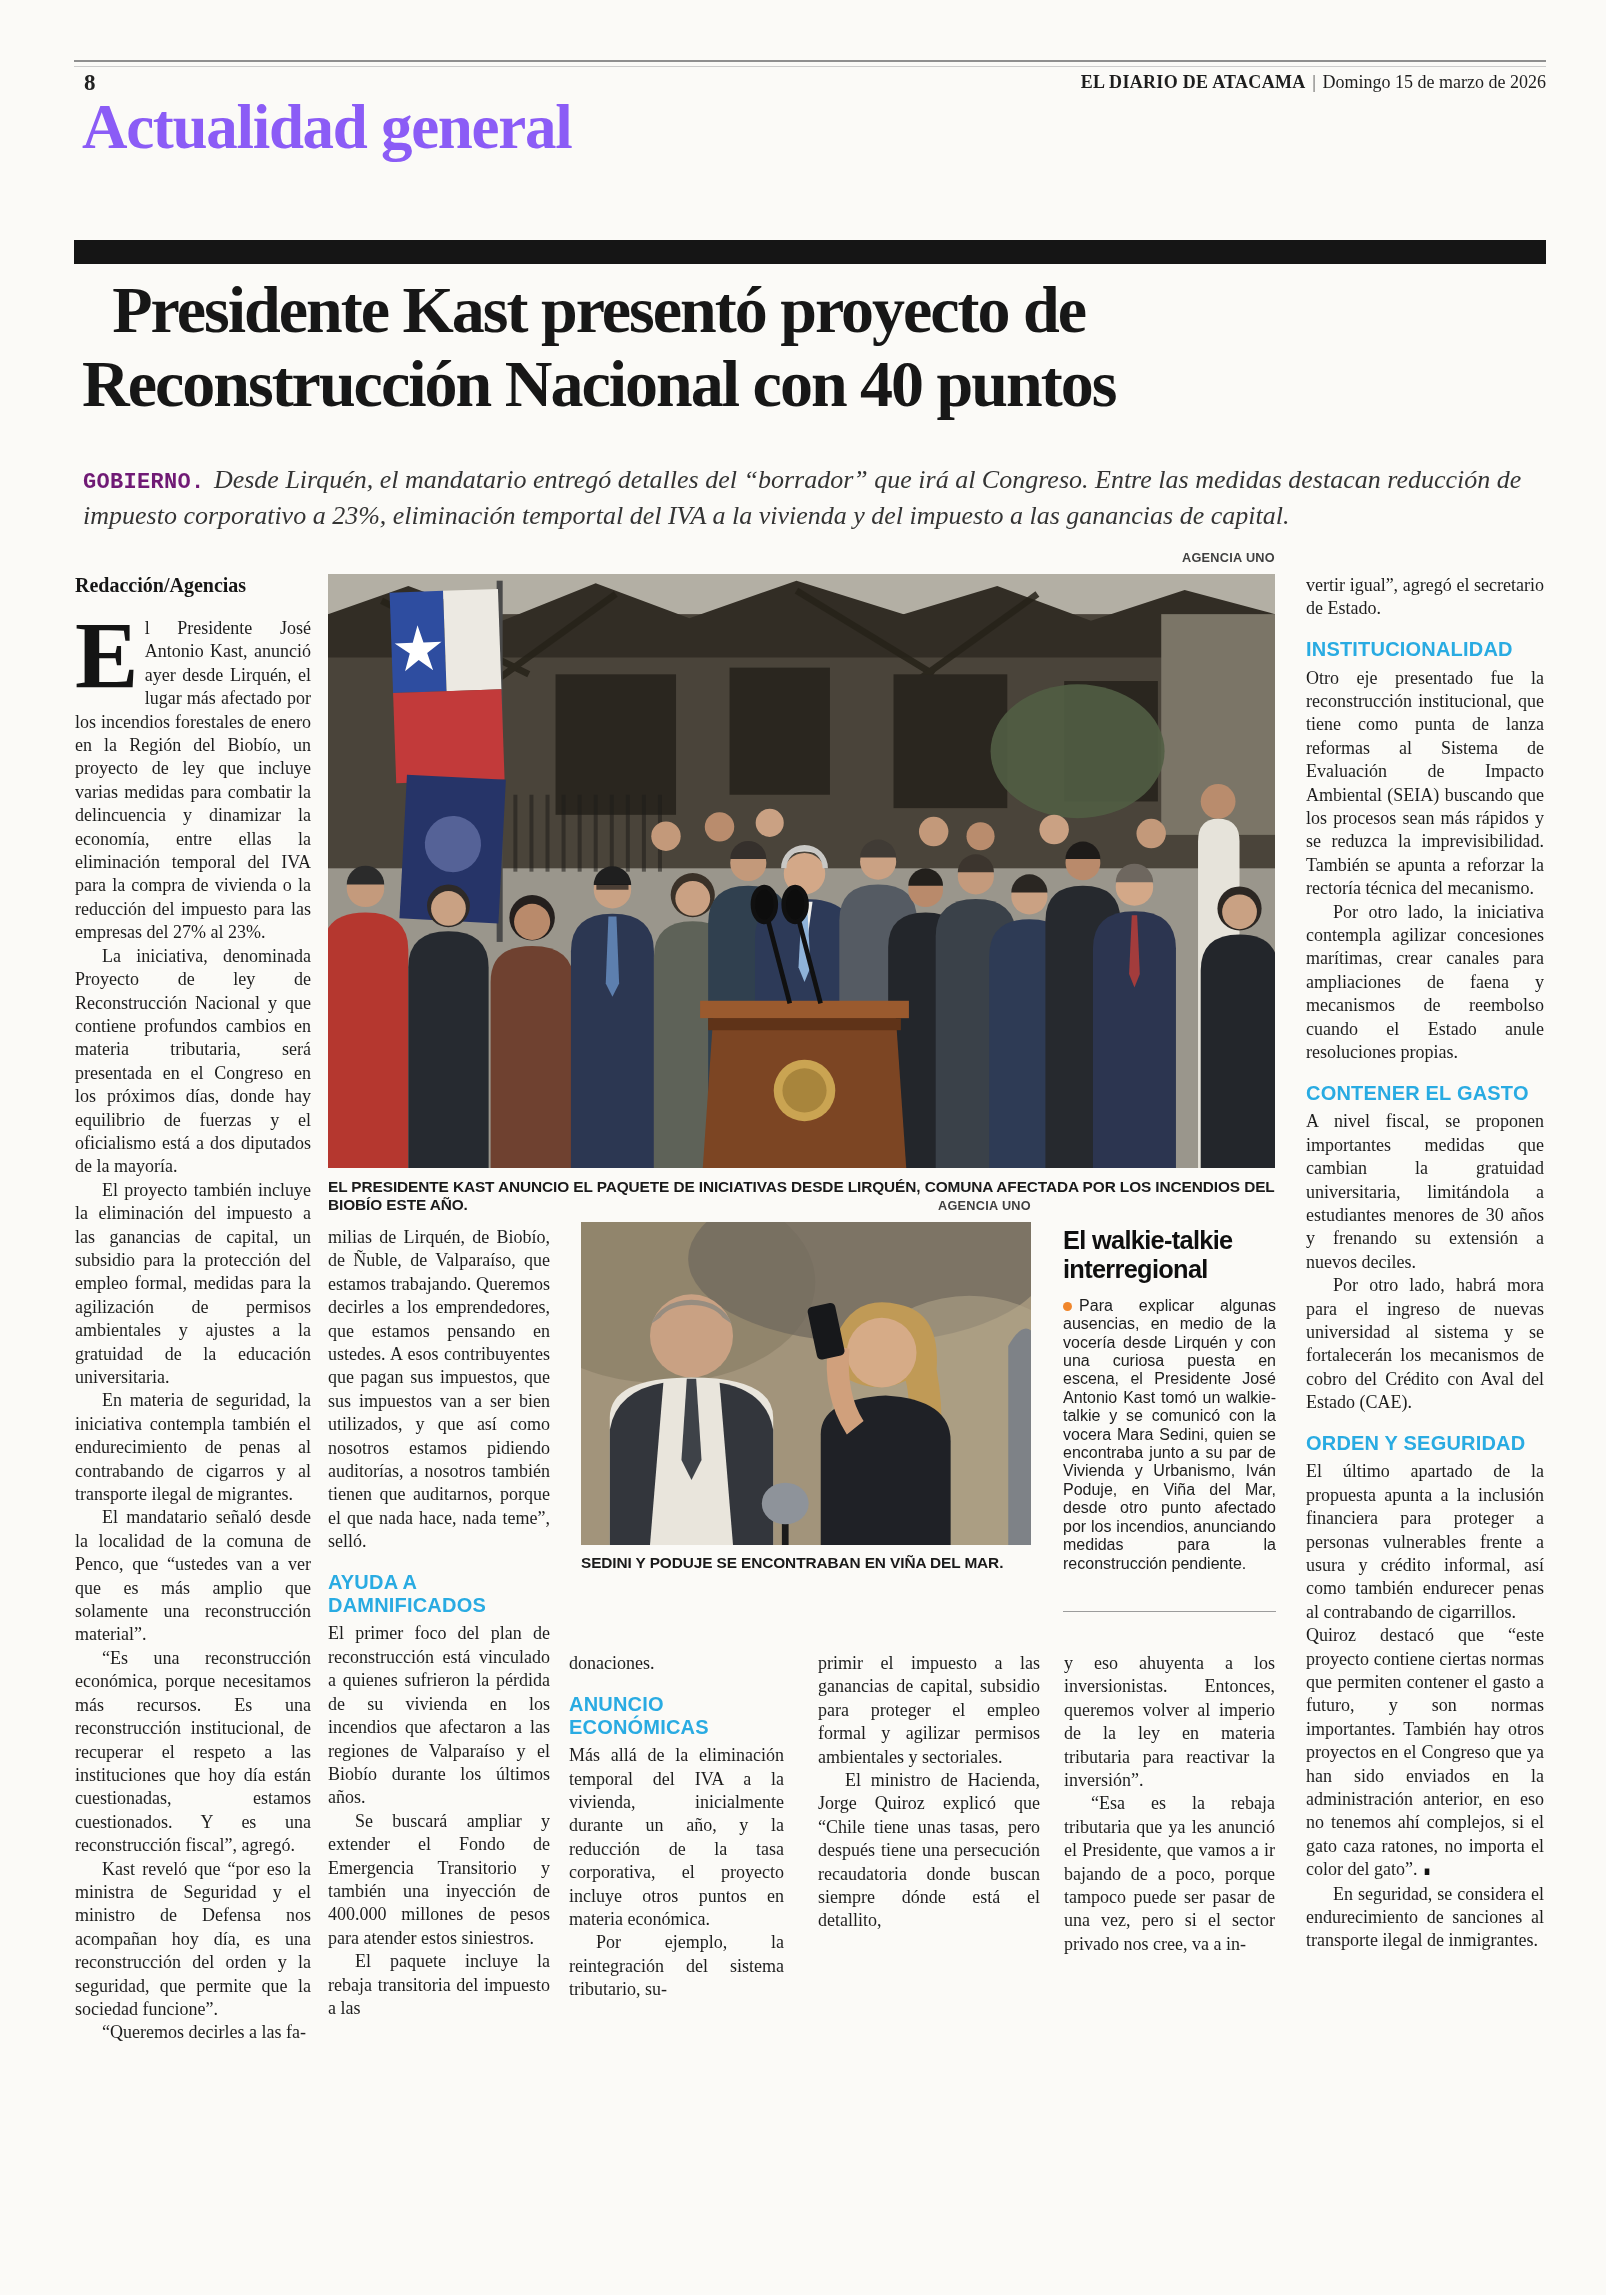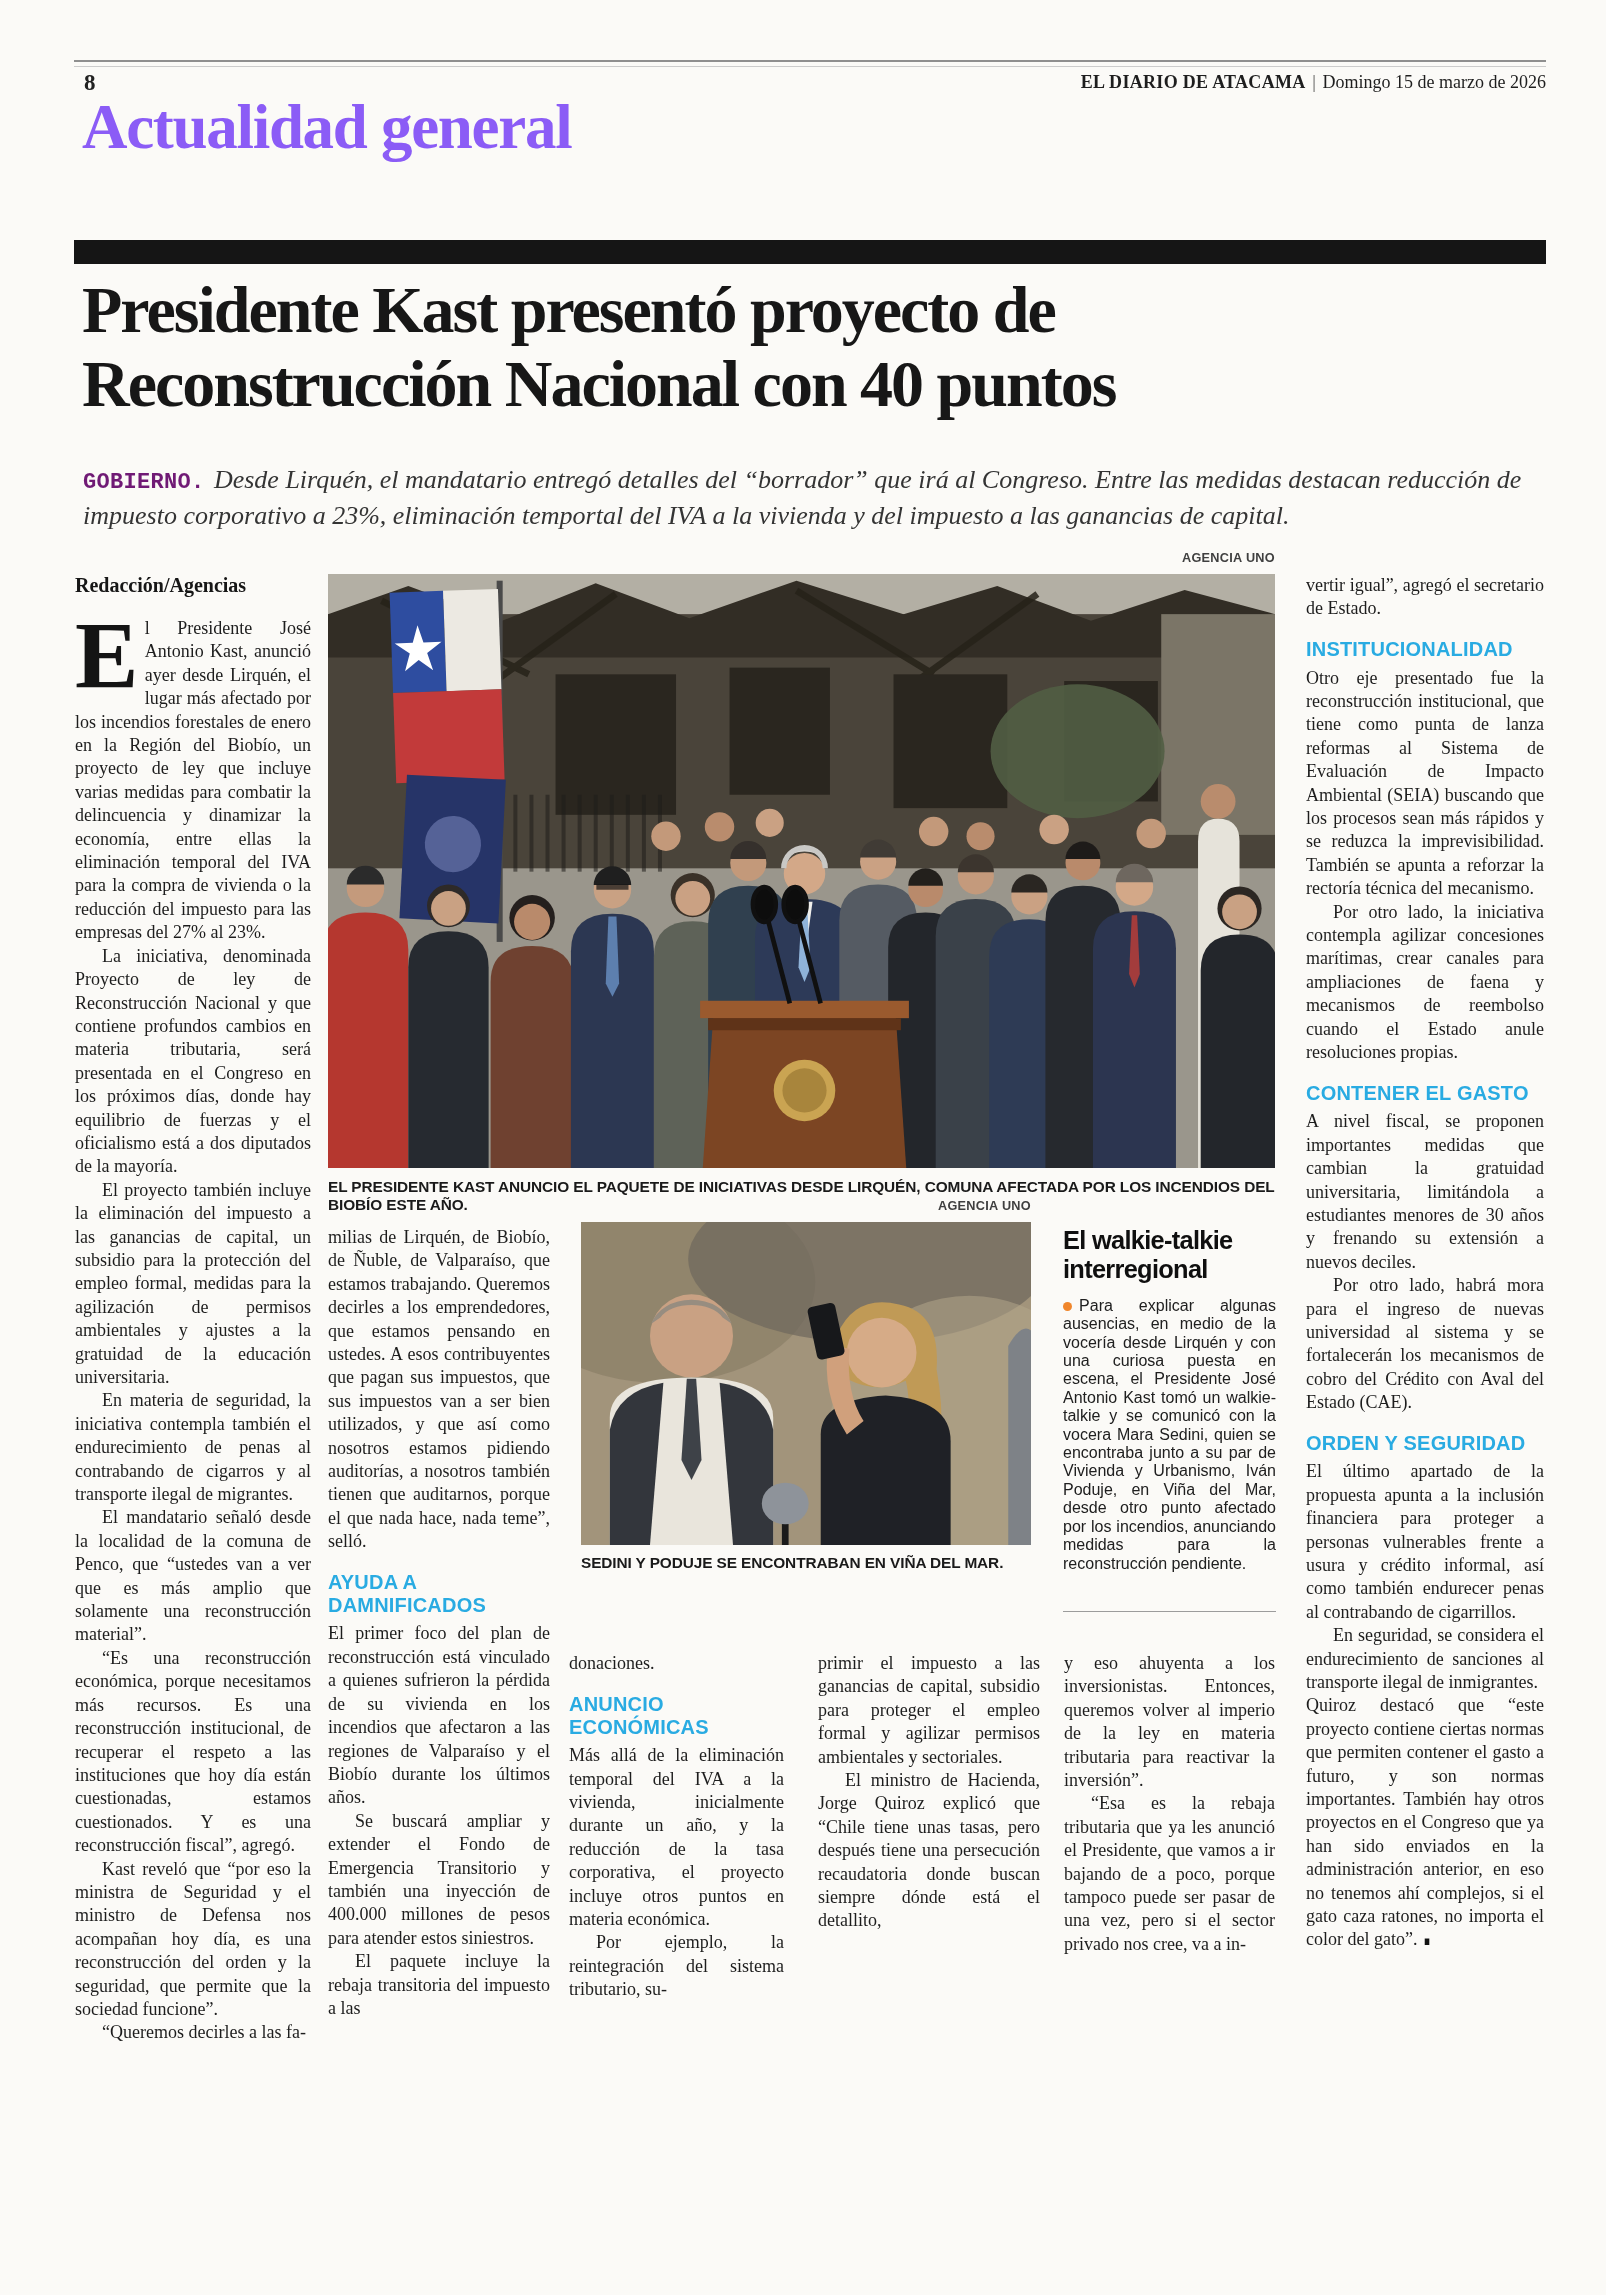--- a/index.html
+++ b/index.html
@@ -10,21 +10,21 @@
             border-top:2px solid #8f8f8f;border-bottom:0.7px solid #cccccc;}
   #page-number{position:absolute;left:84px;top:70px;font-size:23px;font-weight:bold;color:#222;}
   #masthead{position:absolute;left:736px;top:72px;width:810px;text-align:right;font-size:18px;color:#1e1e1e;}
   #masthead .paper{font-weight:bold;letter-spacing:0.3px;}
   #masthead .sep{margin:0 6.7px;color:#555;font-weight:normal;}
   #section-title{position:absolute;left:82px;top:91px;font-size:63px;font-weight:bold;
                  letter-spacing:-1.3px;color:#8b5cf6;}
   #black-bar{position:absolute;left:74px;top:240px;width:1472px;height:24px;background:#151515;}
   
   #headline{position:absolute;left:82px;top:273px;color:#171717;font-weight:bold;
-            font-size:66px;line-height:74px;letter-spacing:-2px;white-space:nowrap;}
+            font-size:66px;line-height:74px;letter-spacing:-2px;white-space:nowrap;text-align:center;}
   #deck{position:absolute;left:83px;top:463px;width:1466px;font-style:italic;
         font-size:26px;line-height:33px;color:#343434;}
   #deck .kicker{font-style:normal;font-family:Liberation Mono, monospace;font-weight:bold;
                 font-size:22px;color:#701a75;letter-spacing:0.3px;margin-right:9.4px;}
   
   .photo{position:absolute;overflow:hidden;background:#9a968c;}
   #photo-main{left:328px;top:574px;width:947px;height:594px;}
   #photo-2{left:581px;top:1222px;width:450px;height:323px;}
   .credit{position:absolute;font-family:"Liberation Sans",sans-serif;font-weight:bold;
           font-size:12.7px;color:#3f3f3f;letter-spacing:0.3px;text-align:right;}
@@ -310,18 +310,18 @@
   <div class="col" id="col6">
       <p class="para">vertir igual”, agregó el secretario de Estado.</p>
       <h3 class="subhead">INSTITUCIONALIDAD</h3>
       <p class="para">Otro eje presentado fue la reconstrucción institucional, que tiene como punta de lanza reformas al Sistema de Evaluación de Impacto Ambiental (SEIA) buscando que los procesos sean más rápidos y se reduzca la imprevisibilidad. También se apunta a reforzar la rectoría técnica del mecanismo.</p>
       <p class="para indent">Por otro lado, la iniciativa contempla agilizar concesiones marítimas, crear canales para ampliaciones de faena y mecanismos de reembolso cuando el Estado anule resoluciones propias.</p>
       <h3 class="subhead">CONTENER EL GASTO</h3>
       <p class="para">A nivel fiscal, se proponen importantes medidas que cambian la gratuidad universitaria, limitándola a estudiantes menores de 30 años y frenando su extensión a nuevos deciles.</p>
       <p class="para indent">Por otro lado, habrá mora para el ingreso de nuevas universidad al sistema y se fortalecerán los mecanismos de cobro del Crédito con Aval del Estado (CAE).</p>
       <h3 class="subhead">ORDEN Y SEGURIDAD</h3>
       <p class="para">El último apartado de la propuesta apunta a la inclusión financiera para proteger a personas vulnerables frente a usura y crédito informal, así como también endurecer penas al contrabando de cigarrillos.</p>
+      <p class="para">Quiroz destacó que “este proyecto contiene ciertas normas que permiten contener el gasto a futuro, y son normas importantes. También hay otros proyectos en el Congreso que ya han sido enviados en la administración anterior, en eso no tenemos ahí complejos, si el gato caza ratones, no importa el color del gato”.<span class="endmark">∎</span></p>
       <p class="para indent">En seguridad, se considera el endurecimiento de sanciones al transporte ilegal de inmigrantes.</p>
-      <p class="para">Quiroz destacó que “este proyecto contiene ciertas normas que permiten contener el gasto a futuro, y son normas importantes. También hay otros proyectos en el Congreso que ya han sido enviados en la administración anterior, en eso no tenemos ahí complejos, si el gato caza ratones, no importa el color del gato”.<span class="endmark">∎</span></p>
     </div>
 
 </div>
 
 
 </body></html>

